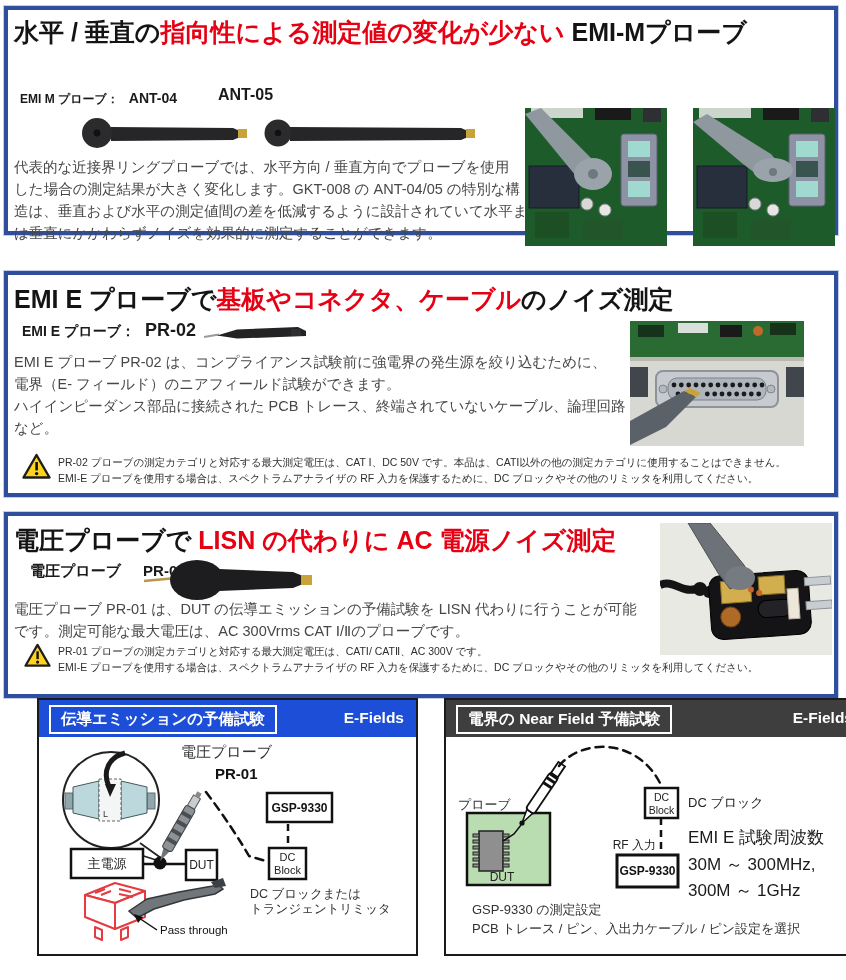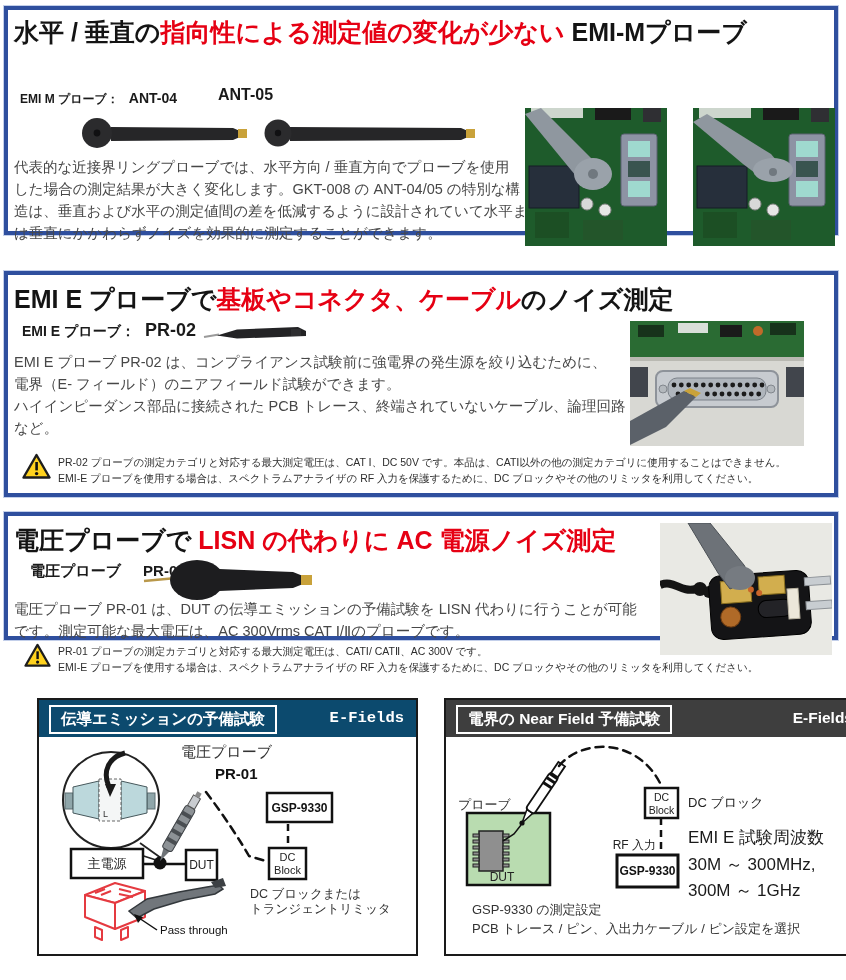--- a/index.html
+++ b/index.html
@@ -159,21 +159,21 @@
     <polygon points="14.5,2 27.5,24.5 1.5,24.5" fill="#ffd21e" stroke="#1d1d1d" stroke-width="2.4" stroke-linejoin="round"></polygon>
     <rect x="13.3" y="9" width="2.6" height="8.4" fill="#111"></rect>
       <circle cx="14.6" cy="20.6" r="1.7" fill="#111"></circle>
   </svg>
   <div class="abs warn-text" style="left:50px;top:180px;">
     <div>PR-02 プローブの測定カテゴリと対応する最大測定電圧は、CAT Ⅰ、DC 50V です。本品は、CATⅠ以外の他の測定カテゴリに使用することはできません。</div>
     <div>EMI-E プローブを使用する場合は、スペクトラムアナライザの RF 入力を保護するために、DC ブロックやその他のリミッタを利用してください。</div>
   </div>
 </div>
 
-<div class="bluebox" style="top:512px;height:128px;">
+<div class="bluebox" style="top:512px;height:186px;">
   <div class="abs title" style="left:6px;top:8px;">
     <span>電圧プローブで </span><span class="red">LISN の代わりに AC 電源ノイズ測定</span>
   </div>
   <div class="abs" style="left:22px;top:46px;display:flex;align-items:baseline;gap:22px;">
     <span class="probe-label" style="font-size:15px;">電圧プローブ</span>
     <span class="model" style="font-size:15px;">PR-01</span>
   </div>
 
   <svg class="abs" style="left:135px;top:40px;" width="178" height="46" viewBox="0 0 178 46">
     <line x1="1" y1="25" x2="28" y2="22.5" stroke="#b9984a" stroke-width="2.5"></line>
@@ -211,21 +211,21 @@
       <rect x="146" y="82" width="26" height="8" fill="#c8cdd1" stroke="#8c9196"></rect>
       <circle cx="92" cy="66" r="3" fill="#c9652a"></circle>
         <circle cx="100" cy="70" r="3" fill="#c9652a"></circle>
     </g>
     <polygon points="28,0 50,0 84,42 92,56 70,66 58,50" fill="#6d7278" stroke="#4b5056"></polygon>
     <ellipse cx="80" cy="55" rx="15" ry="12" fill="#767b81"></ellipse>
   </svg>
 </div>
 
 <div class="diagbox" style="left:37px;top:698px;width:381px;height:258px;">
-  <div class="diaghead" style="background:#0c4a6e;font-family:Liberation Mono, monospace;">
+  <div class="diaghead" style="background:#1d4ed8;">
     <span class="hbox">伝導エミッションの予備試験</span>
     <span class="efields">E-Fields</span>
   </div>
   <svg class="abs" style="left:0;top:37px;" width="377" height="217" viewBox="0 0 377 217">
 
     <text x="142" y="20" font-size="15" fill="#333">電圧プローブ</text>
     <text x="176" y="42" font-size="15" font-weight="bold" fill="#111">PR-01</text>
 
     <line x1="40" y1="98" x2="117" y2="123" stroke="#222" stroke-width="1.8"></line>
     <line x1="101" y1="106" x2="122" y2="121" stroke="#222" stroke-width="1.8"></line>

